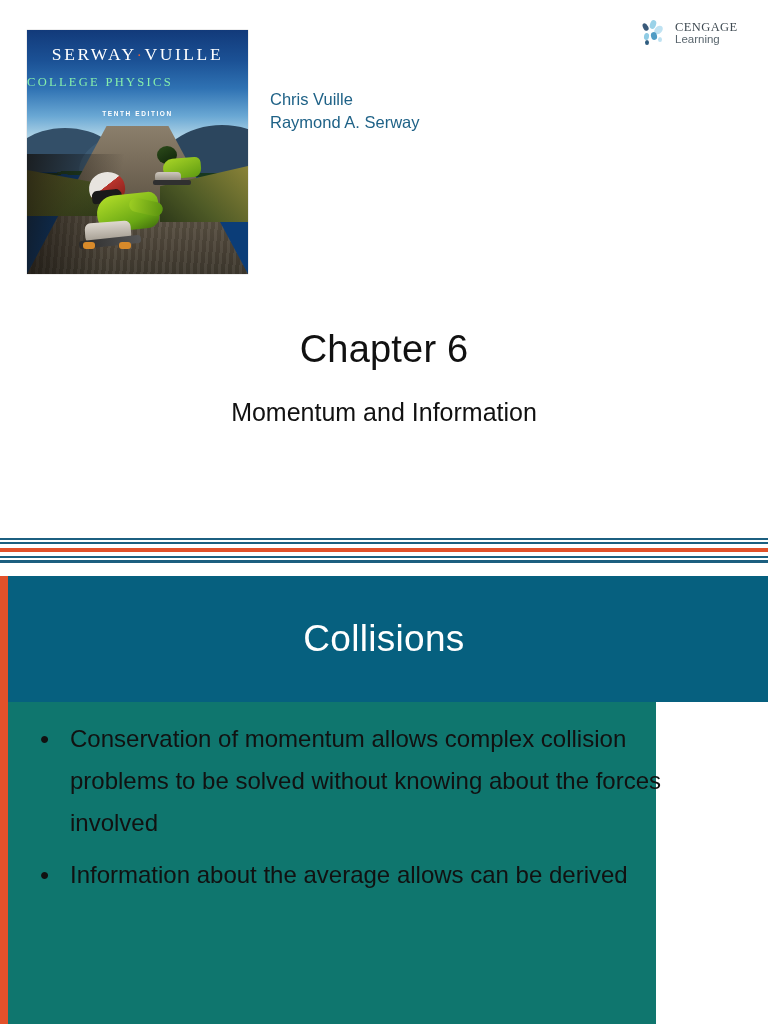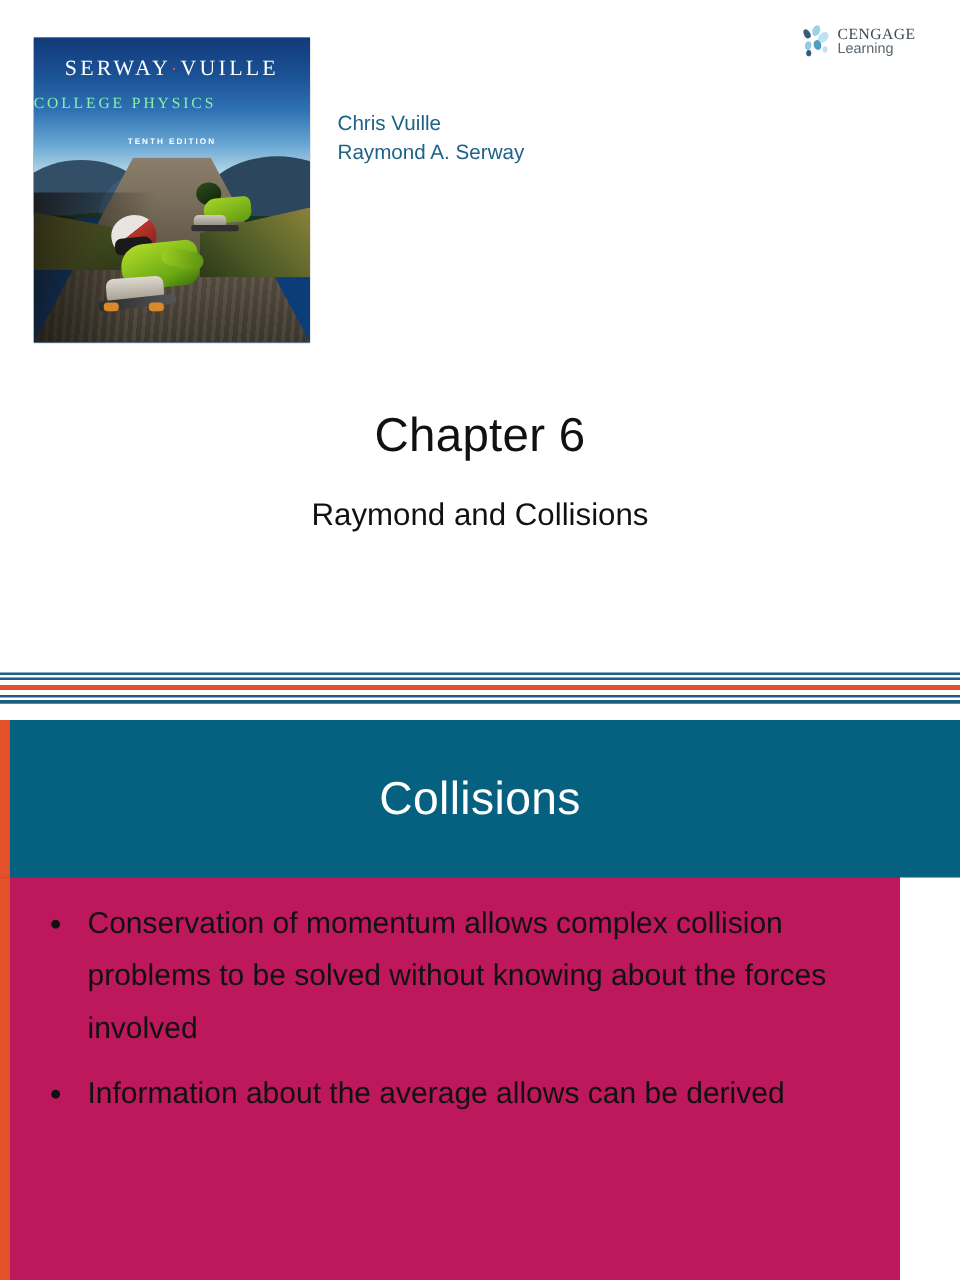--- a/index.html
+++ b/index.html
@@ -26,21 +26,21 @@
 
   
   .cengage-logo {
     position: absolute;
     right: 18px;
     top: 14px;
     width: 108px;
     height: 38px;
     display: flex;
     align-items: center;
-    gap: 4px;
+    gap: 9px;
   }
   .cengage-mark {
     width: 24px;
     height: 26px;
     position: relative;
     flex: 0 0 auto;
   }
   .cengage-mark i {
     position: absolute;
     display: block;
@@ -262,23 +262,24 @@
   .d1 { top:538px; height:2px; }
   .d2 { top:542px; height:2px; }
   .d3 { top:548px; height:4px; }
   .d4 { top:556px; height:2px; }
   .d5 { top:560px; height:3px; }
 
   
   .slide-content {
     position: absolute;
     left: 0; top: 576px;
-    width: 720px;
+    width: 612px;
     height: 448px;
-    background: #be185d;
+    background: #0f766e;
+    padding-left: 44px;
   }
   .content-banner {
     position: absolute;
     left: 0; top: 0;
     width: 768px;
     height: 126px;
     background: #06607f;
     display: flex;
     align-items: center;
     justify-content: center;
@@ -383,21 +384,21 @@
         <div class="wheel w2"></div>
     </div>
   </div>
 
   <div class="title-authors">
     <div>Chris Vuille</div>
     <div>Raymond A. Serway</div>
   </div>
 
   <div class="chapter-heading">Chapter 6</div>
-  <div class="chapter-sub">Raymond and Collisions</div>
+  <div class="chapter-sub">Momentum and Information</div>
 </div>
 
 <div class="divider line-teal d1"></div>
 <div class="divider line-teal d2"></div>
 <div class="divider line-orng d3"></div>
 <div class="divider line-teal d4"></div>
 <div class="divider line-teal d5"></div>
 
 <div class="slide-content">
   <div class="content-banner">

